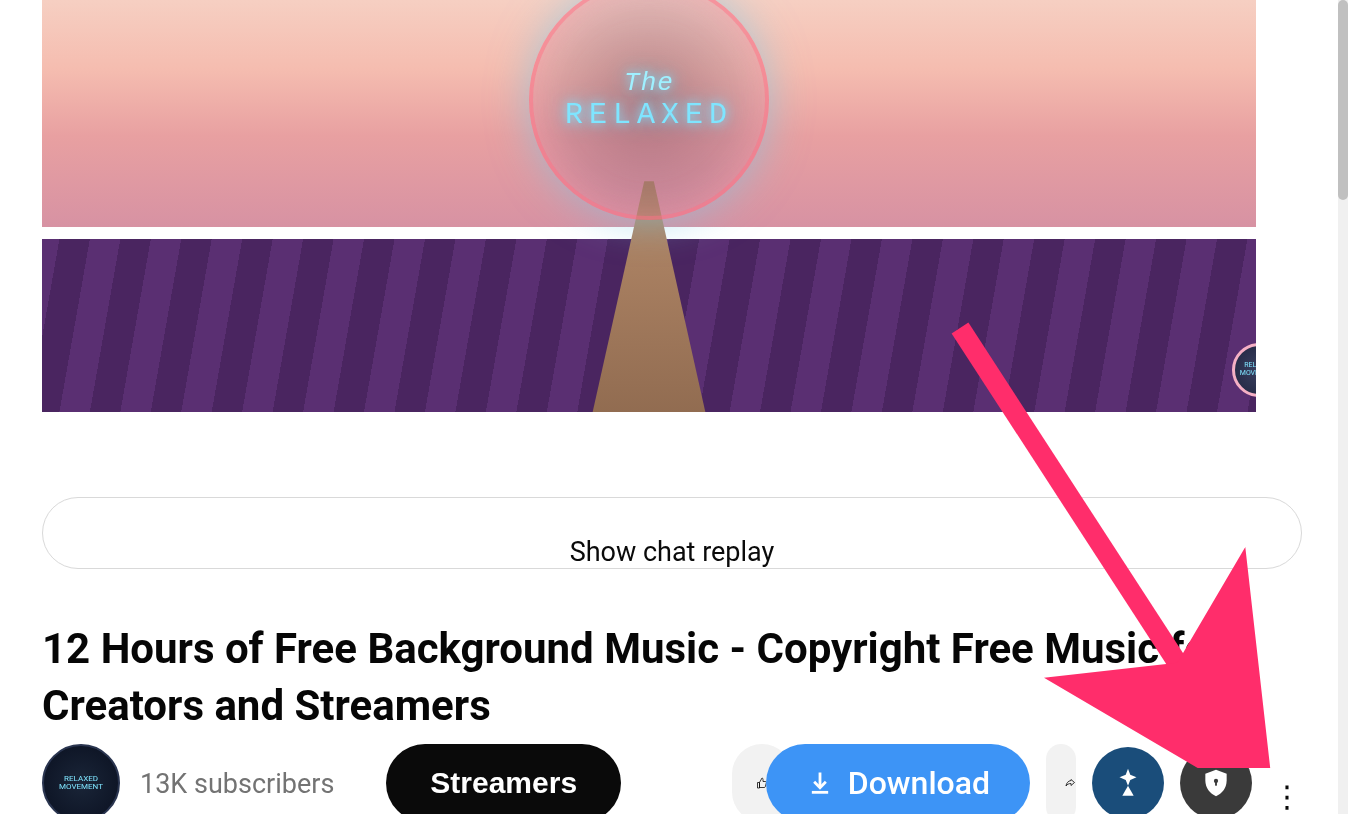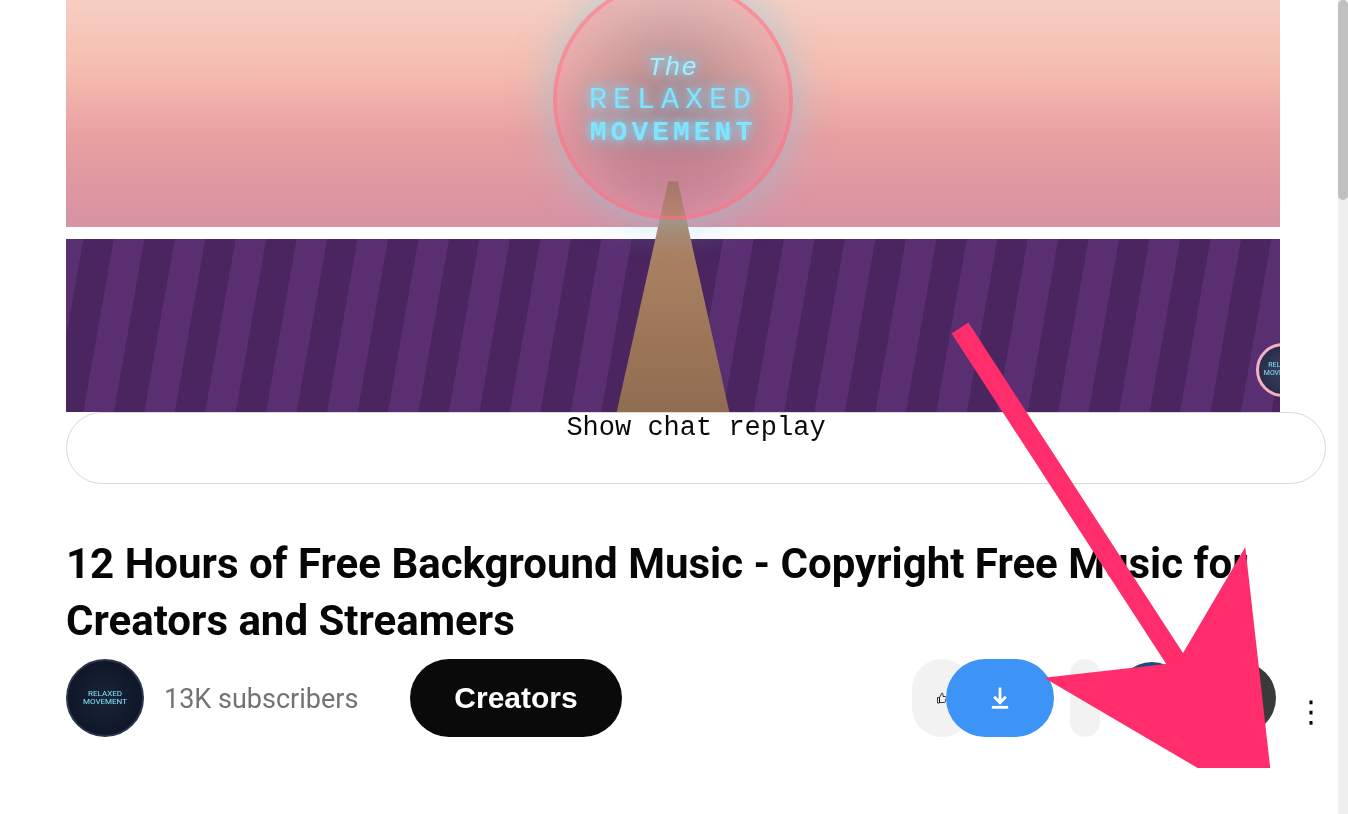--- a/index.html
+++ b/index.html
@@ -7,21 +7,21 @@
       font-family: -apple-system, BlinkMacSystemFont, "Segoe UI", Roboto, Arial, sans-serif;
       background: #fff;
       width: 1348px;
       height: 814px;
       overflow: hidden;
       position: relative;
     }
     .page {
       width: 1305px;
       height: 814px;
-      padding-left: 66px;
+      padding-left: 42px;
       position: relative;
     }
     .scrollbar {
       position: absolute;
       right: 0;
       top: 0;
       width: 10px;
       height: 814px;
       background: #f0f0f0;
     }
@@ -112,31 +112,31 @@
       display: flex;
       align-items: center;
       justify-content: center;
       font-size: 7px;
       color: #7fe5ff;
       text-align: center;
       line-height: 1.1;
     }
     
     .chat-replay {
+      margin-top: 85px;
       width: 1260px;
       border: 1px solid #d9d9d9;
       border-radius: 36px;
       height: 72px;
       display: flex;
-      align-items: flex-start;
+      align-items: flex-end;
       justify-content: center;
       font-size: 27px;
       color: #0a0a0a;
       cursor: pointer;
-      font-family: Liberation Mono, monospace;
     }
     
     .video-title {
       margin-top: 52px;
       font-size: 42px;
       font-weight: 700;
       color: #060606;
       line-height: 1.35;
       width: 1260px;
     }
@@ -264,58 +264,58 @@
 <body>
 
 <div class="page">
   <div class="video-thumb">
     <div class="sky"></div>
     <div class="field"></div>
     <div class="path"></div>
     <div class="logo-badge">
       <div class="logo-the">The</div>
       <div class="logo-line1">RELAXED</div>
-      <div class="logo-line2">MOVEMENT</div>
     </div>
     <div class="mini-logo">
       <span>RELAXED MOVEMENT</span>
     </div>
   </div>
 
   <div class="chat-replay">
     <span>Show chat replay</span>
   </div>
 
   <h1 class="video-title">12 Hours of Free Background Music - Copyright Free Music for Creators and Streamers</h1>
 
   <div class="meta-row">
     <div class="avatar">
       <span>RELAXED MOVEMENT</span>
     </div>
     <div class="channel-info">
       <div class="subscribers">13K subscribers</div>
     </div>
     <button class="subscribe-btn">
-      <span>Creators</span>
+      <span>Streamers</span>
     </button>
 
     <div class="actions-right">
       <div class="pill-bg like-pill">
         <svg width="36" height="36" viewBox="0 0 24 24" fill="none" stroke="#0a0a0a" stroke-width="1.6">
           <path d="M7 22V11"></path>
           <path d="M7 11l5-9c1 0 2 1 2 3v4h5c1 0 2 1 1.7 2.3l-2 8c-.2.9-1 1.7-2 1.7H7"></path>
           <path d="M3 11h4v11H3z"></path>
         </svg>
       </div>
       <div class="download-pill">
         <svg width="28" height="28" viewBox="0 0 24 24" fill="none" stroke="#fff" stroke-width="2.4">
           <path d="M12 3v12"></path>
           <path d="M7 11l5 5 5-5"></path>
           <path d="M5 20h14"></path>
         </svg>
+        <span>Download</span>
       </div>
       <div class="pill-bg share-stub">
         <svg width="34" height="34" viewBox="0 0 24 24" fill="none" stroke="#0a0a0a" stroke-width="1.6">
           <path d="M14 5l7 6-7 6v-4c-5 0-8 2-10 5 1-6 4-10 10-11V5z"></path>
         </svg>
       </div>
       <div class="circle-btn circle-dark">
         <svg width="34" height="34" viewBox="0 0 24 24" fill="#fff">
           <path d="M12 2l1.6 4.2L18 8l-4.4 1.8L12 14l-1.6-4.2L6 8l4.4-1.8L12 2z"></path>
           <path d="M12 14l4 7H8l4-7z"></path>

